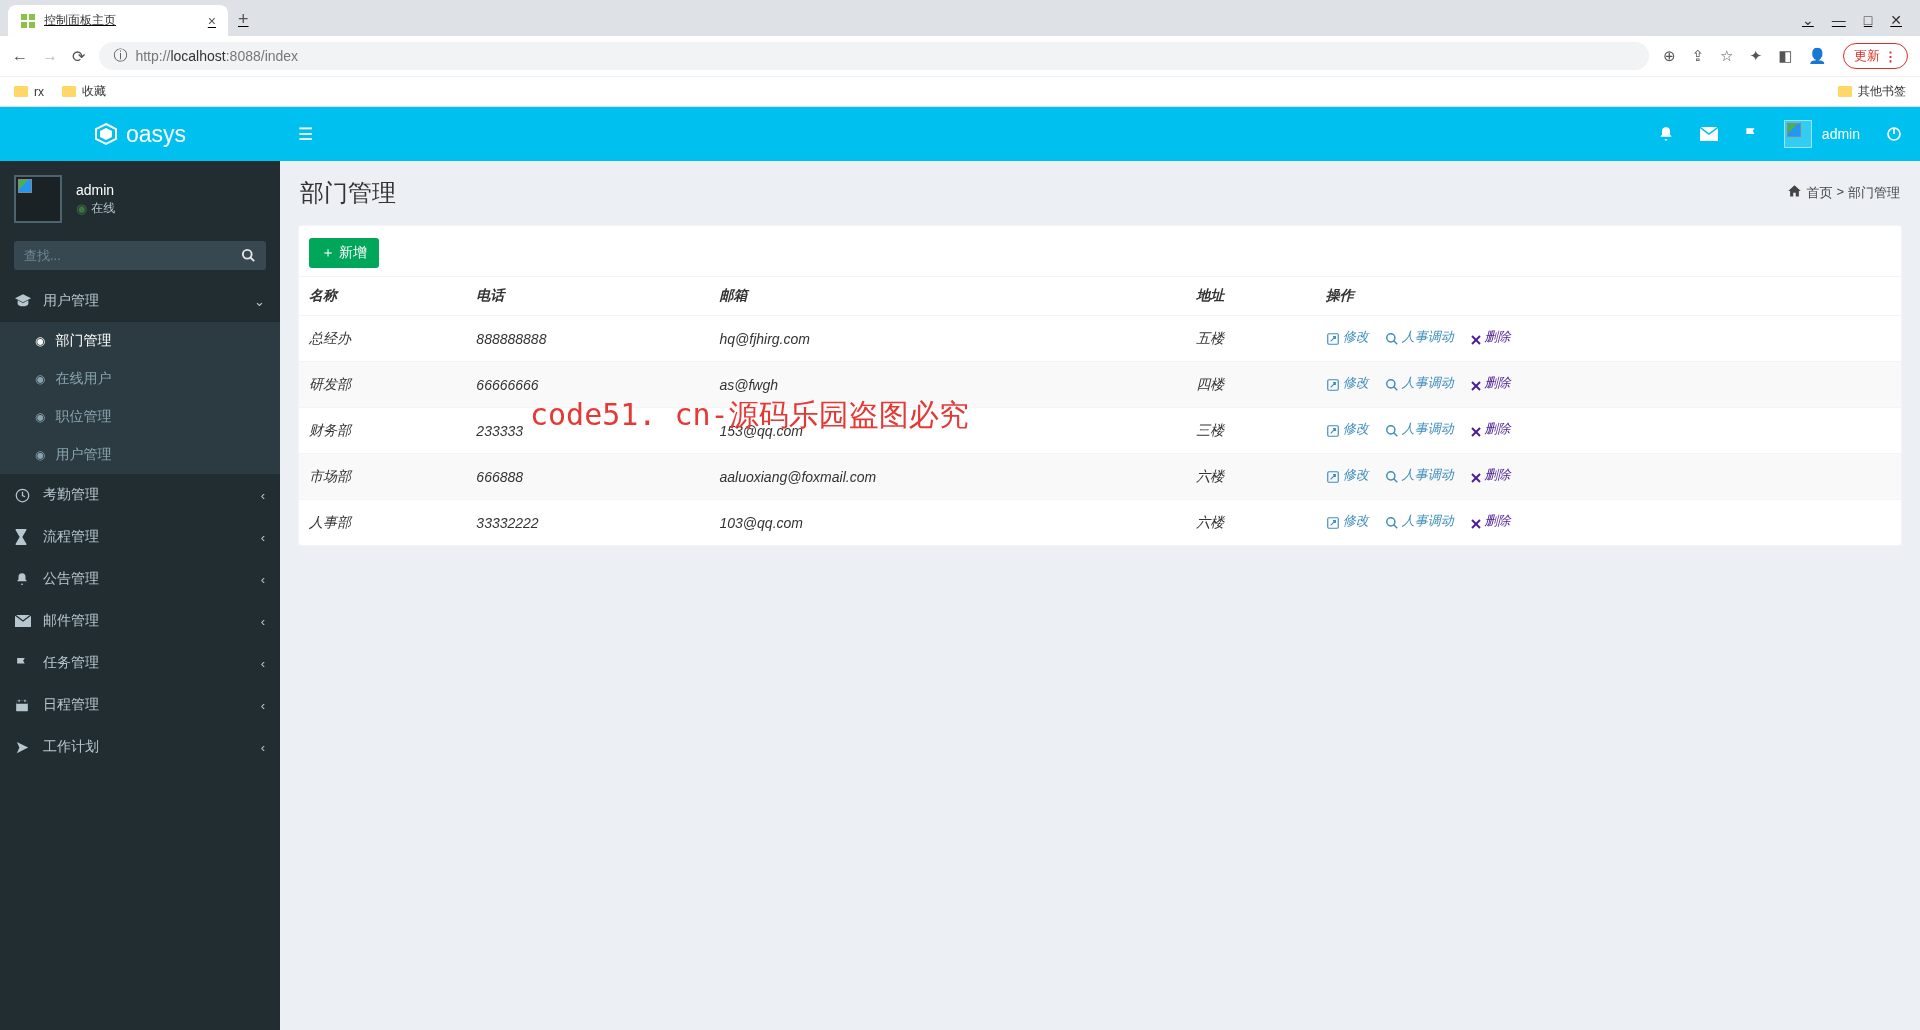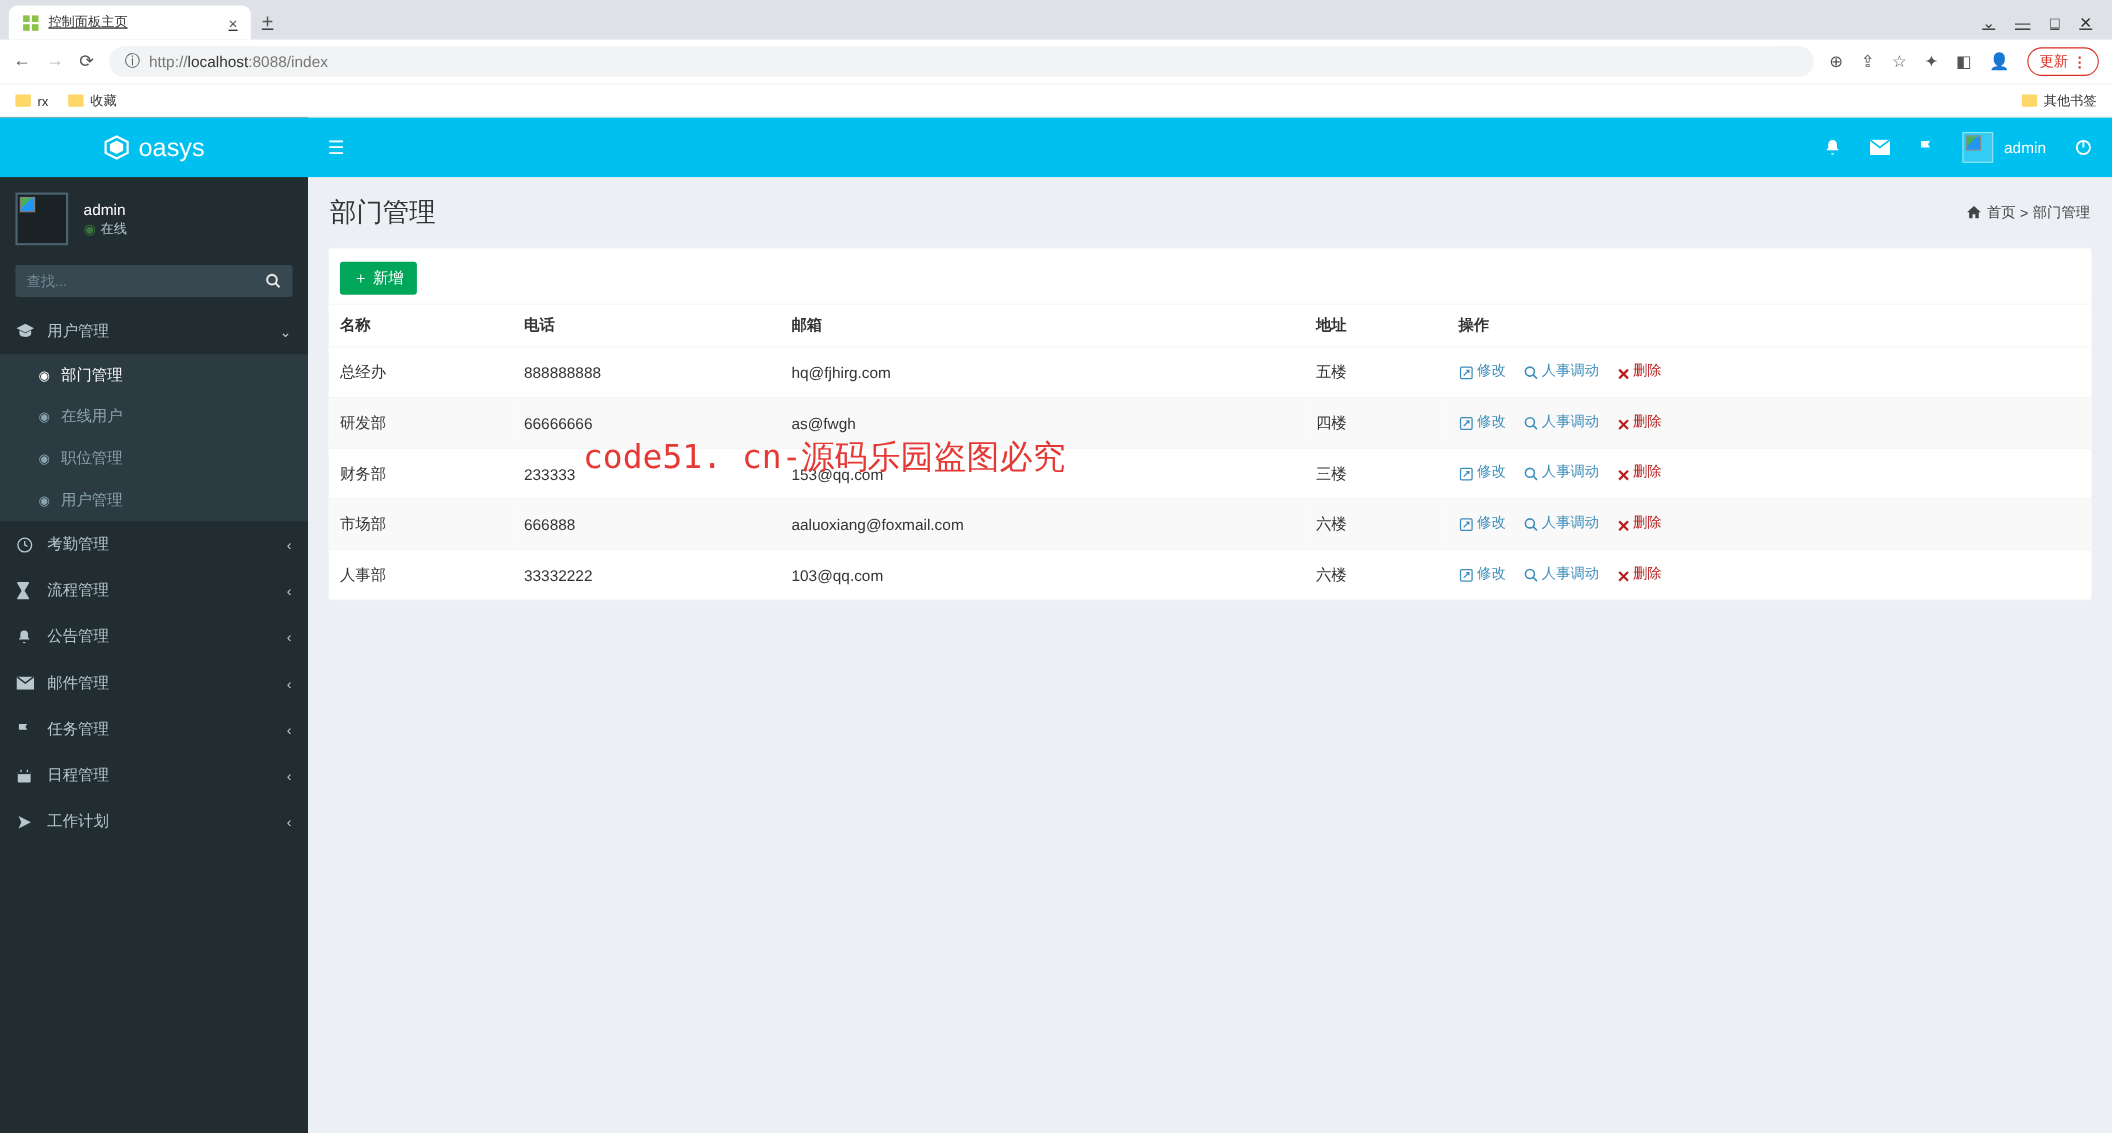--- a/index.html
+++ b/index.html
@@ -59,33 +59,33 @@
 .main { flex: 1; display: flex; flex-direction: column; background: #ecf0f5; }
 .topbar { height: 54px; background: #00c0ef; display: flex; align-items: center; padding: 0 18px; color: #fff; }
 .hamburger { font-size: 17px; cursor: pointer; }
 .top-right { margin-left: auto; display: flex; align-items: center; gap: 26px; font-size: 16px; }
 .top-right .tr-item { cursor: pointer; position: relative; }
 .top-avatar { width: 28px; height: 28px; border: 1px solid rgba(255,255,255,0.5); background: rgba(255,255,255,0.2); display: inline-flex; align-items: flex-start; padding: 2px; }
 .top-user { display: flex; align-items: center; gap: 10px; font-size: 14px; }
 
 .content-header { padding: 16px 20px 10px; display: flex; align-items: center; }
 .content-header h1 { font-size: 24px; font-weight: 400; color: #333; }
-.breadcrumb { margin-left: auto; font-size: 13px; color: #444; display: flex; align-items: center; gap: 4px; }
+.breadcrumb { margin-left: auto; font-size: 13px; color: #444; display: flex; gap: 4px; }
 
 .panel { background: #fff; margin: 6px 18px; border: 1px solid #f4f4f4; border-radius: 3px; }
 .panel-top { padding: 12px 10px 8px; }
 .btn-add { background: #00a65a; color: #fff; border: none; border-radius: 3px; padding: 6px 12px; font-size: 14px; cursor: pointer; display: inline-flex; align-items: center; gap: 4px; }
 
-table { width: 100%; border-collapse: collapse; font-size: 14px; }
+table { width: 100%; border-collapse: collapse; font-size: 14px; font-style: italic; }
 th { text-align: left; padding: 10px 10px; border-top: 1px solid #f4f4f4; border-bottom: 1px solid #f4f4f4; color: #333; font-weight: 600; }
 td { padding: 12px 10px; border-top: 1px solid #f4f4f4; color: #333; }
 tbody tr:nth-child(even) { background: #f9f9f9; }
 
 .action-link { color: #3c8dbc; text-decoration: none; cursor: pointer; margin-right: 12px; display: inline-flex; align-items: flex-end; gap: 3px; font-size: 13px; }
-.action-link.danger { color: #b91c1c; }
+.action-link.danger { color: #4c1d95; }
 .action-icon { font-size: 14px; }
 
 .watermark { position: absolute; top: 395px; left: 530px; color: #e53935; font-size: 30px; font-weight: 500; pointer-events: none; z-index: 10; font-family: monospace; }
 
 svg { display: block; }
 </style>
 </head>
 <body>
 
 <div class="browser-chrome">

